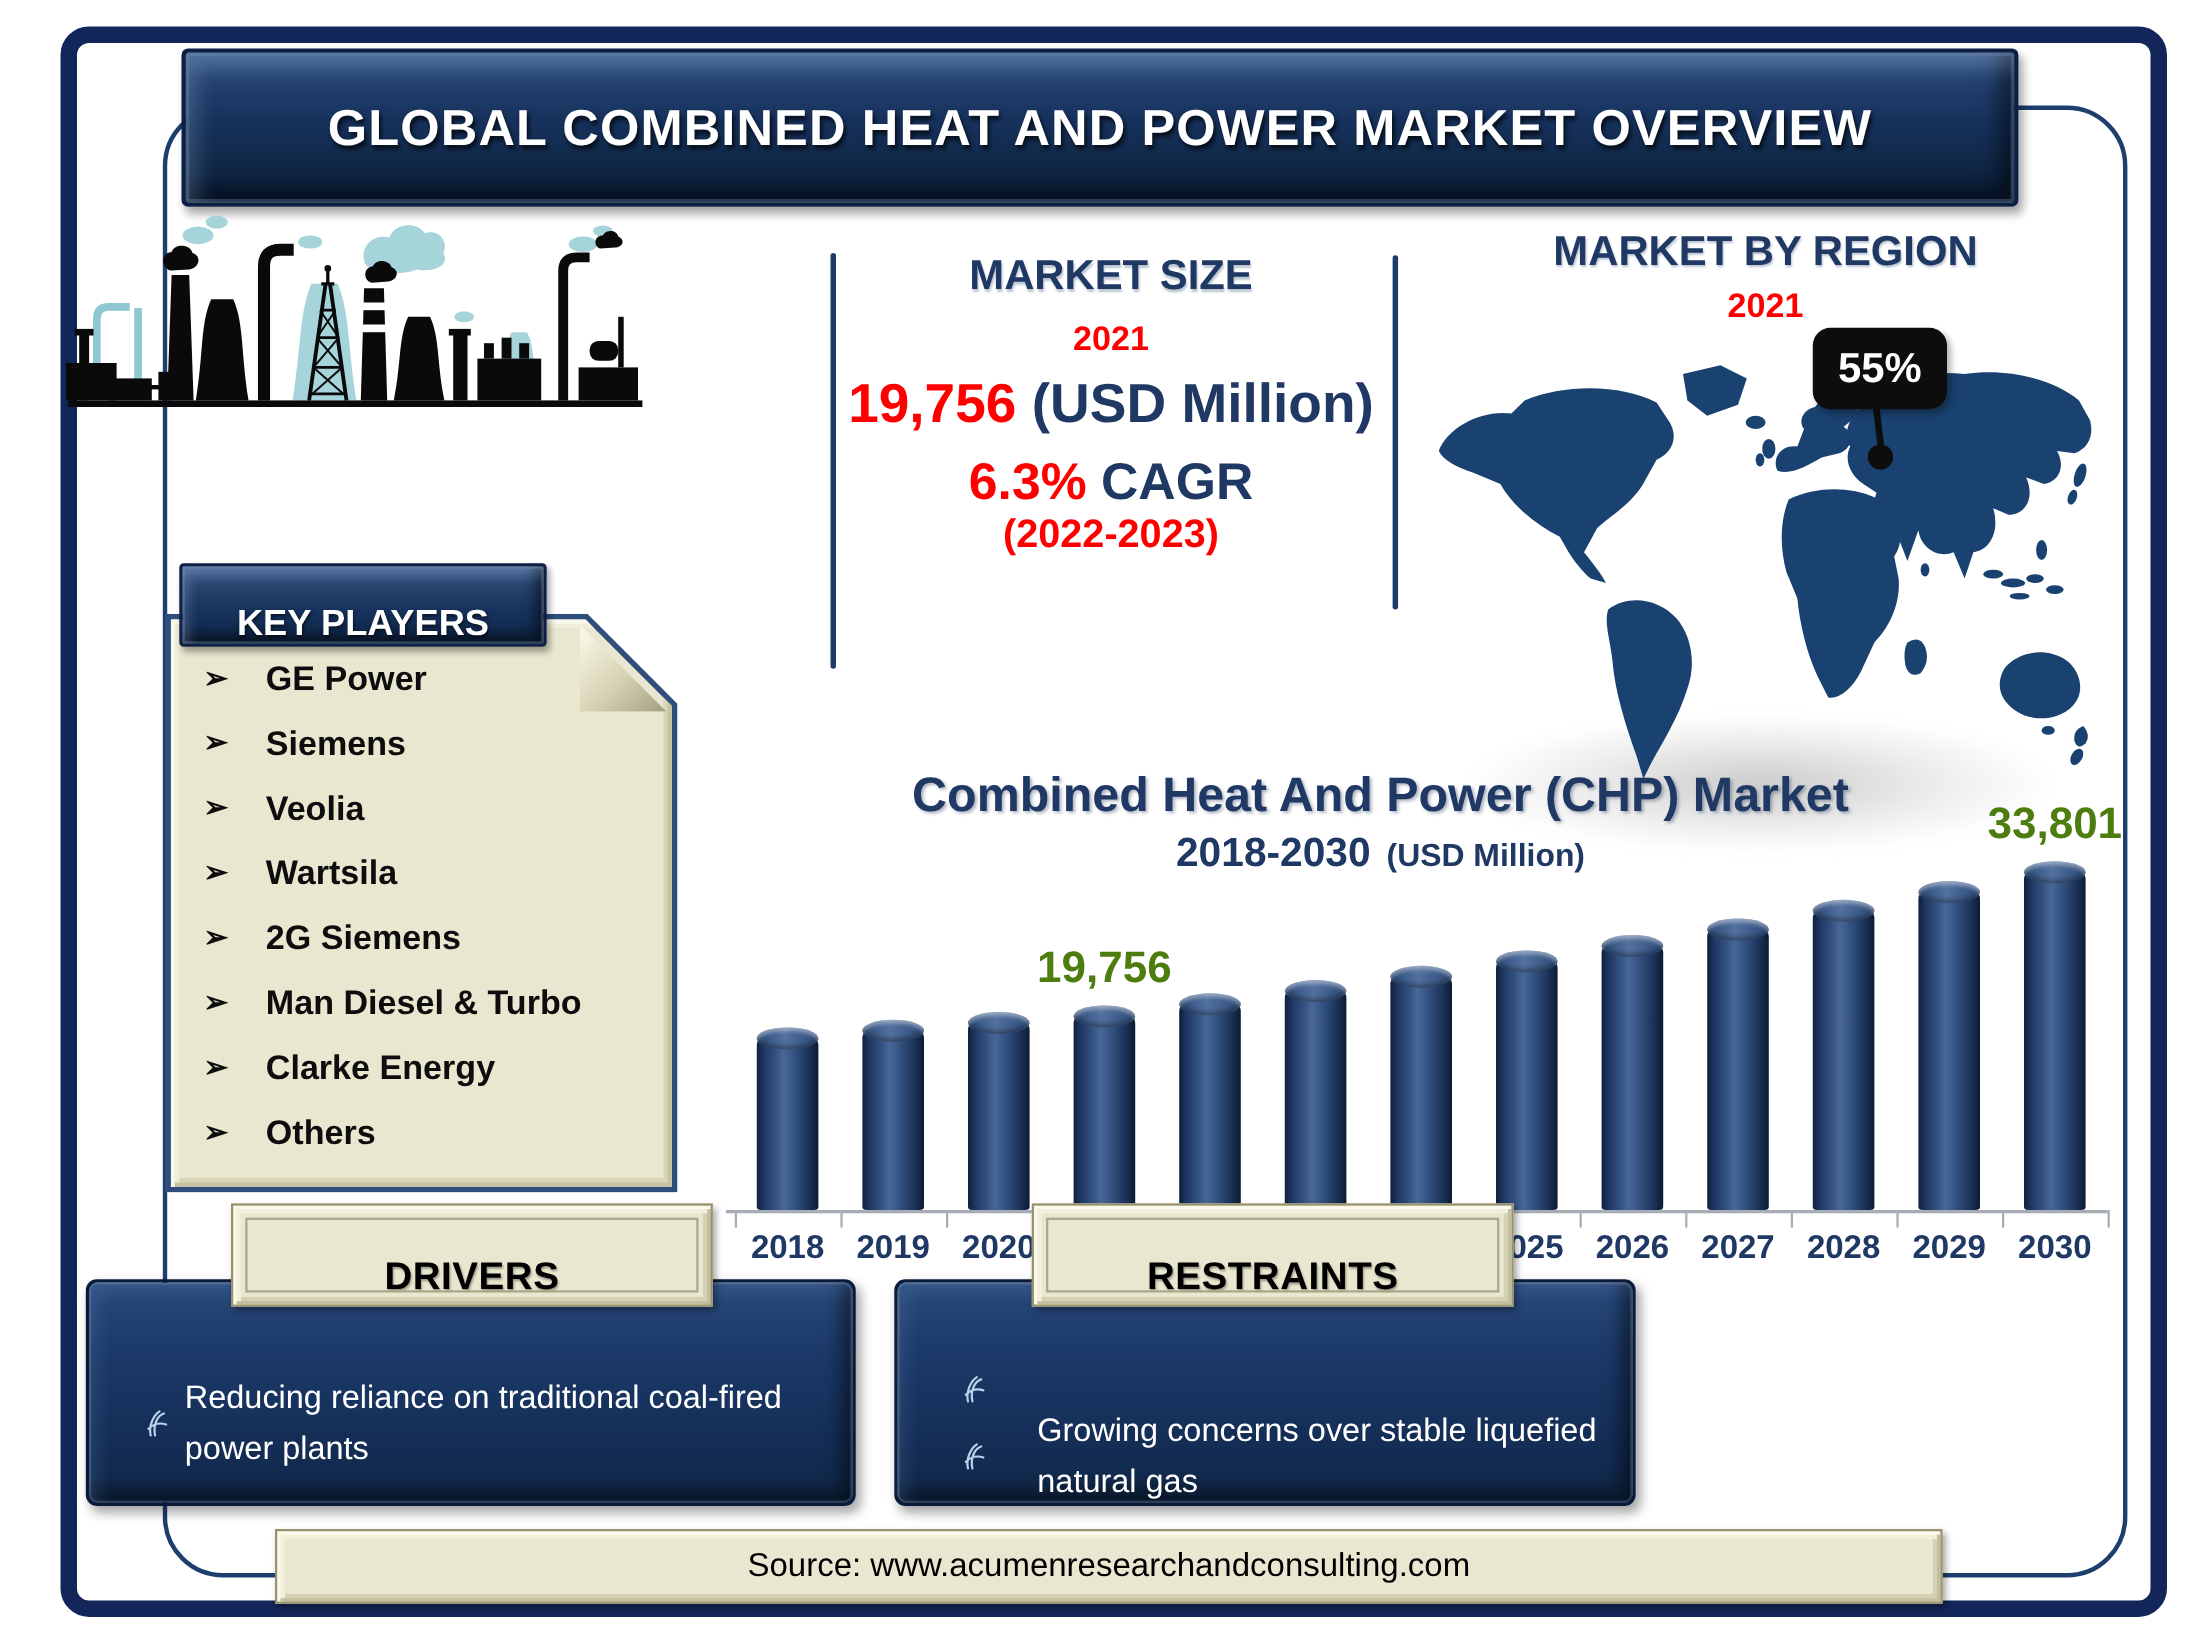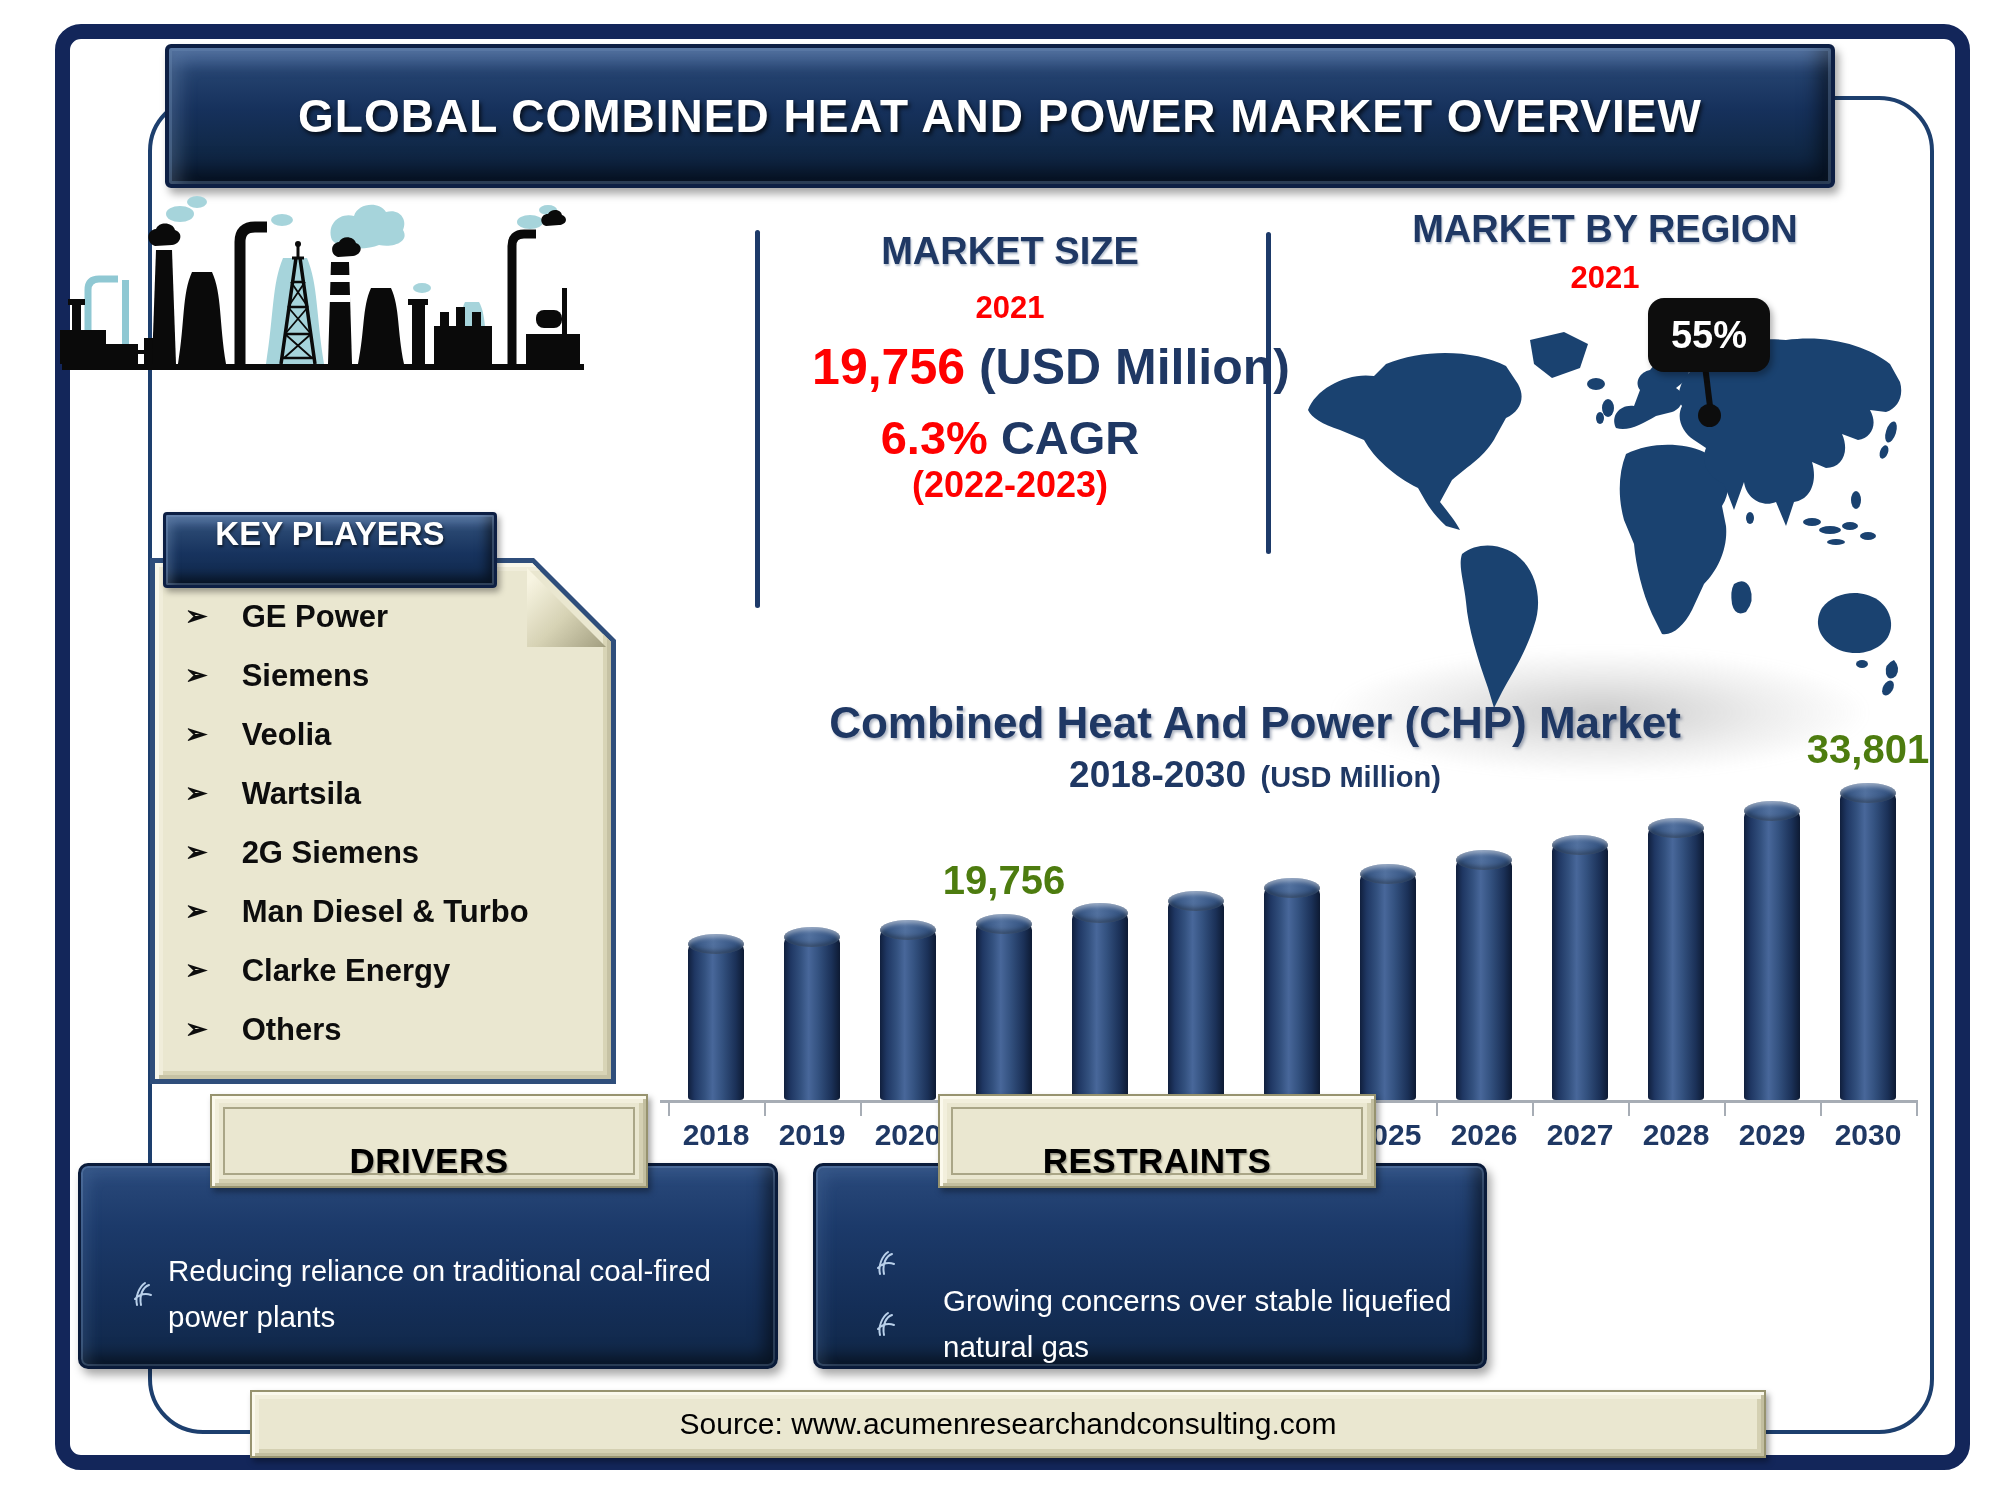--- a/index.html
+++ b/index.html
@@ -22,21 +22,21 @@
   
   .vdiv{position:absolute;width:5px;background:#1d3a69;border-radius:3px;}
   .vdiv1{left:755px;top:230px;height:378px;}
   .vdiv2{left:1266px;top:232px;height:322px;}
   
   .ms, .rg{position:absolute;text-align:center;}
   .navy{color:#1f3864;} .red{color:#ff0000;}
   .ms-heading{left:770px;top:230px;width:480px;font-size:38px;font-weight:bold;
     text-shadow:1px 2px 2px rgba(30,60,100,.3);}
   .ms-year{left:770px;top:290px;width:480px;font-size:31px;font-weight:bold;}
-  .ms-value{left:730px;top:338px;width:560px;font-size:50px;font-weight:bold;text-align:right;}
+  .ms-value{left:730px;top:338px;width:560px;font-size:50px;font-weight:bold;}
   .ms-cagr{left:770px;top:410px;width:480px;font-size:47px;font-weight:bold;}
   .ms-period{left:770px;top:464px;width:480px;font-size:36px;font-weight:bold;}
   
   .rg-heading{left:1355px;top:208px;width:500px;font-size:38px;font-weight:bold;
     text-shadow:1px 2px 2px rgba(30,60,100,.3);}
   .rg-year{left:1355px;top:260px;width:500px;font-size:31px;font-weight:bold;}
   .map-shadow{position:absolute;left:1335px;top:650px;width:530px;height:125px;
     background:radial-gradient(ellipse at 50% 50%,rgba(125,125,125,.40) 0%,rgba(160,160,160,.18) 45%,transparent 72%);
     filter:blur(5px);}
   .map-svg{position:absolute;left:1290px;top:312px;}
@@ -47,21 +47,21 @@
   .callout-stem{position:absolute;left:1705px;top:368px;width:6px;height:44px;background:#0d0d0d;
     transform:rotate(-7deg);z-index:5;}
   .callout-dot{position:absolute;left:1698px;top:404px;width:23px;height:23px;border-radius:50%;
     background:#0d0d0d;z-index:5;}
   
   .kp-header{position:absolute;left:163px;top:512px;width:328px;height:70px;border-radius:4px;
     background:linear-gradient(180deg,#42618f 0%,#27456f 25%,#17335e 55%,#0f2749 100%);
     border:3px solid #0d1f44;
     box-shadow:inset 0 0 0 2px rgba(120,150,190,.35),inset 6px 7px 10px rgba(170,200,235,.25),
       inset -7px -8px 12px rgba(0,0,0,.55),3px 4px 6px rgba(0,0,0,.35);
-    display:flex;align-items:flex-start;justify-content:center;z-index:4;}
+    display:flex;align-items:flex-end;justify-content:center;z-index:4;}
   .kp-header span{color:#fff;font-size:33px;font-weight:bold;text-shadow:1px 2px 3px rgba(0,0,0,.6);}
   .kp-box{position:absolute;left:150px;top:558px;width:466px;height:526px;background:#2f4e7b;
     clip-path:polygon(0 0,calc(100% - 82px) 0,100% 82px,100% 100%,0 100%);
     filter:drop-shadow(4px 6px 6px rgba(0,0,0,.3));z-index:3;}
   .kp-box-inner{position:absolute;left:5px;top:5px;right:5px;bottom:5px;background:#eae7d0;
     clip-path:polygon(0 0,calc(100% - 79px) 0,100% 79px,100% 100%,0 100%);
     box-shadow:inset 4px 4px 0 #f9f7ea,inset -4px -4px 0 #c6c2a4,inset 8px 8px 0 #f0edda,inset -8px -8px 0 #d8d4b6;}
   .kp-fold{position:absolute;top:5px;right:5px;width:79px;height:79px;
     clip-path:polygon(0 0,100% 100%,0 100%);
     background:linear-gradient(135deg,#f7f4e1 10%,#d6d2b4 55%,#a29e80 100%);}

